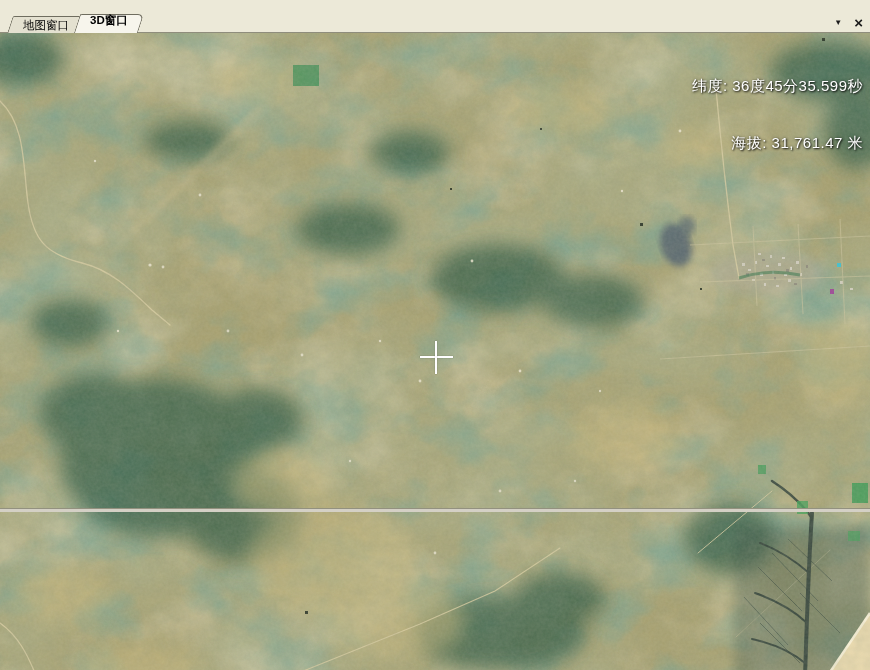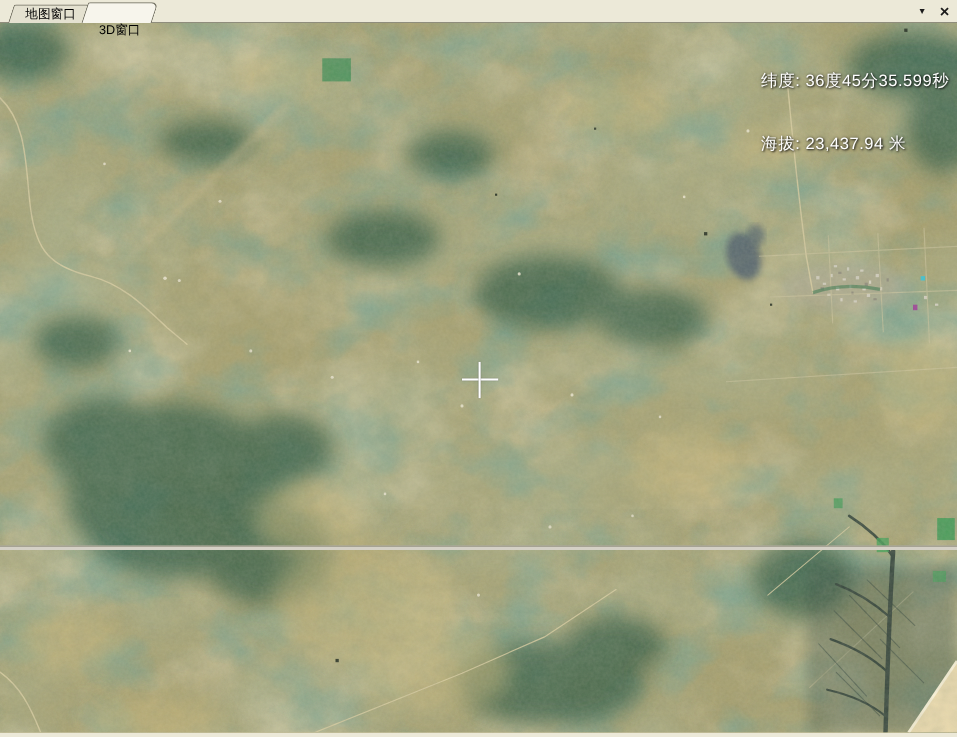--- a/index.html
+++ b/index.html
@@ -2,21 +2,21 @@
 <html><head>
 <meta charset="utf-8">
 <style>
   html,body { margin:0; padding:0; }
   body {
     width:870px; height:670px; overflow:hidden;
     background:#ece9d8;
     font-family:"Liberation Sans", sans-serif;
     position:relative;
   }
-  .window { position:relative; width:870px; height:500px; }
+  .window { position:relative; width:870px; height:500px;margin-top:12px; }
 
   
   .tabbar {
     position:relative; height:21px; background:#ece9d8;
     border-bottom:1px solid #8f8d7c; box-sizing:border-box;
     display:flex; align-items:flex-end; padding-left:10px;
   }
   .tab { position:relative; margin-bottom:-1px; cursor:default; }
   .tab .bg {
     position:absolute; inset:0;
@@ -26,39 +26,39 @@
     transform:skewX(-18deg);
   }
   .tab .label {
     position:relative; z-index:1; display:block;
     padding:3px 13px 2px; font-size:11.5px; color:#000; white-space:nowrap;
     line-height:12px;
   }
   .tab.inactive { height:17px; z-index:1; }
   .tab.active  { height:19px; z-index:3; margin-left:-5px; }
   .tab.active .bg { background:#f7f5ec; }
-  .tab.active .label { font-weight:normal; padding-top:20px; }
+  .tab.active .label { font-weight:bold; padding-top:0; }
 
   .controls {
     position:absolute; right:7px; top:3px; height:15px;
     display:flex; align-items:center; gap:12px; z-index:4;
   }
   .ctrl { color:#1b1b1b; line-height:1; cursor:default; }
   .ctrl.menu  { font-size:8px; }
   .ctrl.close { font-size:15px; font-weight:600; }
 
   
   .map {
     position:absolute; top:21px; left:0; width:870px; height:645px;
     background:#a8a171; overflow:hidden;
   }
   svg.terrain { display:block; width:870px; height:645px; }
 
   .coords {
-    position:absolute; top:5px; right:7px; text-align:left;
+    position:absolute; top:5px; right:7px; text-align:right;
     color:#ffffff; font-size:15px; line-height:19px;
     letter-spacing:.5px;
     text-shadow:1px 1px 2px rgba(0,0,0,.85), 0 0 3px rgba(0,0,0,.45);
     pointer-events:none; white-space:pre;
   }
 
   .crosshair { position:absolute; left:436px; top:324px; width:0; height:0; pointer-events:none; }
   .crosshair .h {
     position:absolute; left:-16px; top:-1px; width:33px; height:1.6px;
     background:#fff; box-shadow:0 0 1px rgba(0,0,0,.5);
@@ -280,21 +280,21 @@
         <rect x="540" y="95" width="2" height="2"></rect>
           <rect x="305" y="578" width="3" height="3"></rect>
       </g>
 
       <rect width="870" height="645" filter="url(#fSpeckle)" opacity="0.5"></rect>
       <rect width="870" height="645" filter="url(#fGrain)" opacity="0.45"></rect>
     </svg>
 
     <div class="coords">
       <div>纬度: 36度45分35.599秒</div>
-      <div>海拔: 23,437.94 米</div>
+      <div>海拔: 31,761.47 米</div>
     </div>
 
     <div class="crosshair">
       <span class="h"></span>
       <span class="v"></span>
     </div>
   </div>
 
   <div class="bottomstrip"></div>
 </div>

